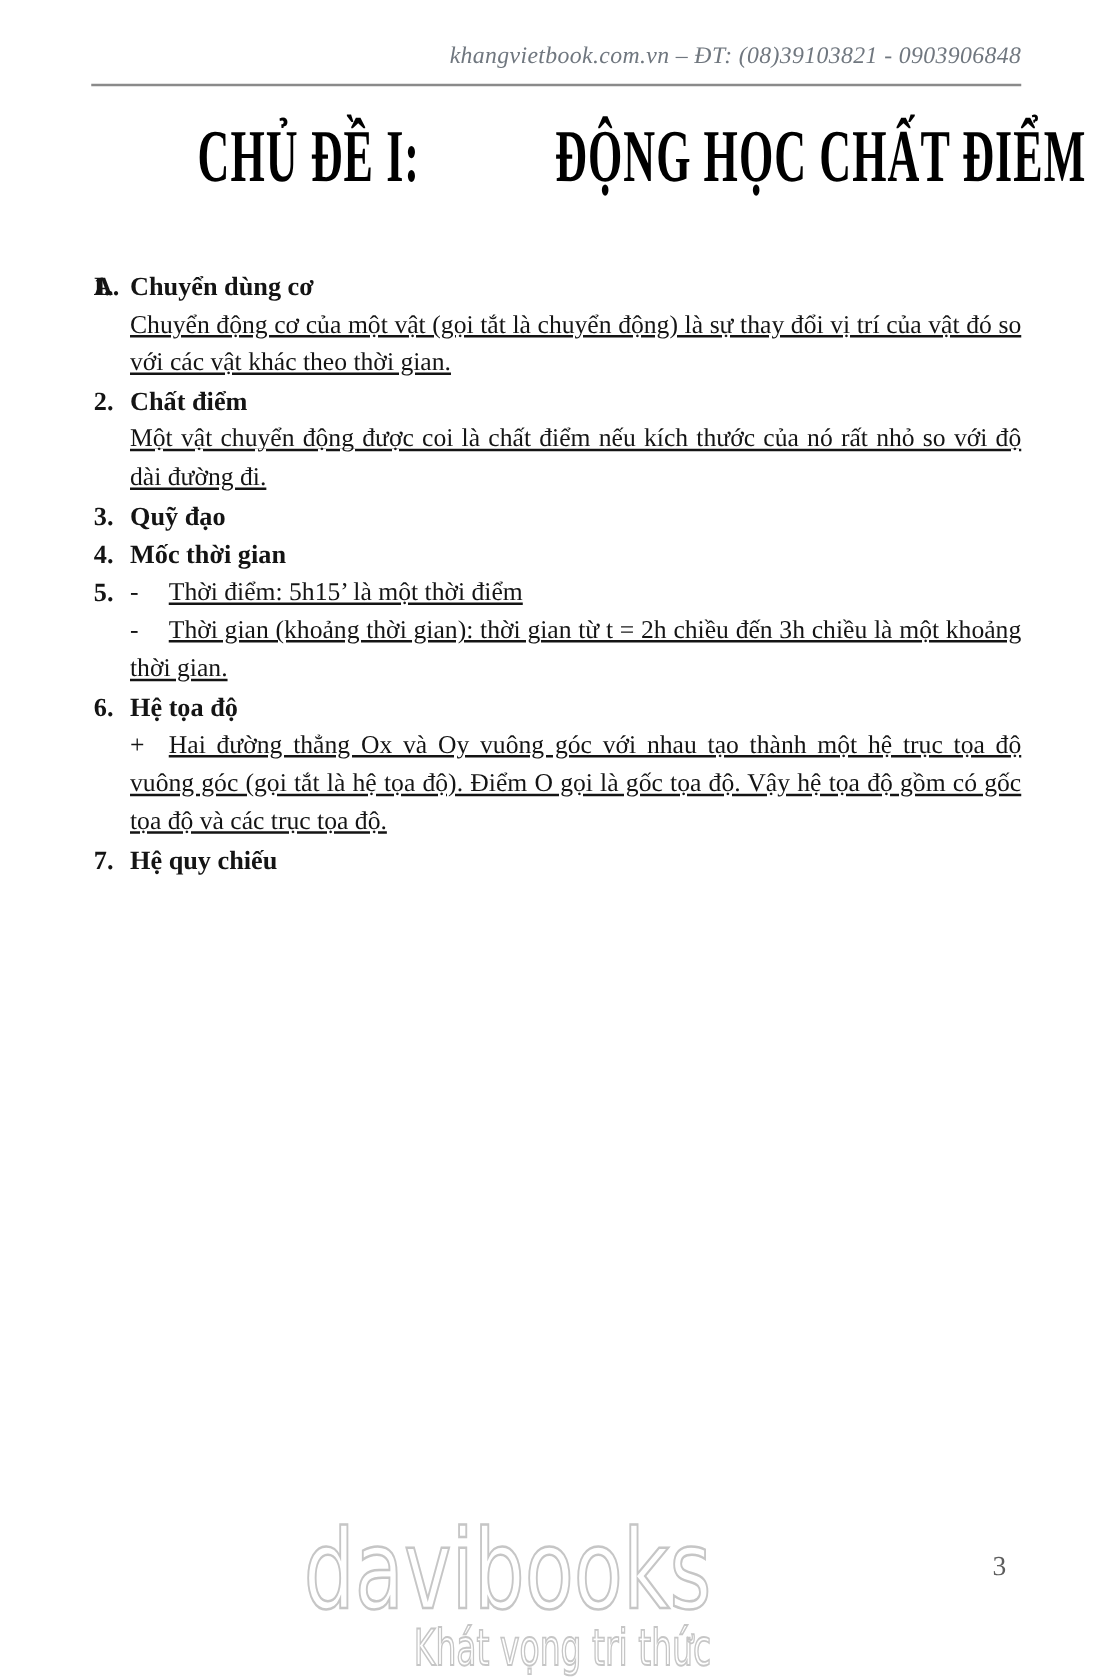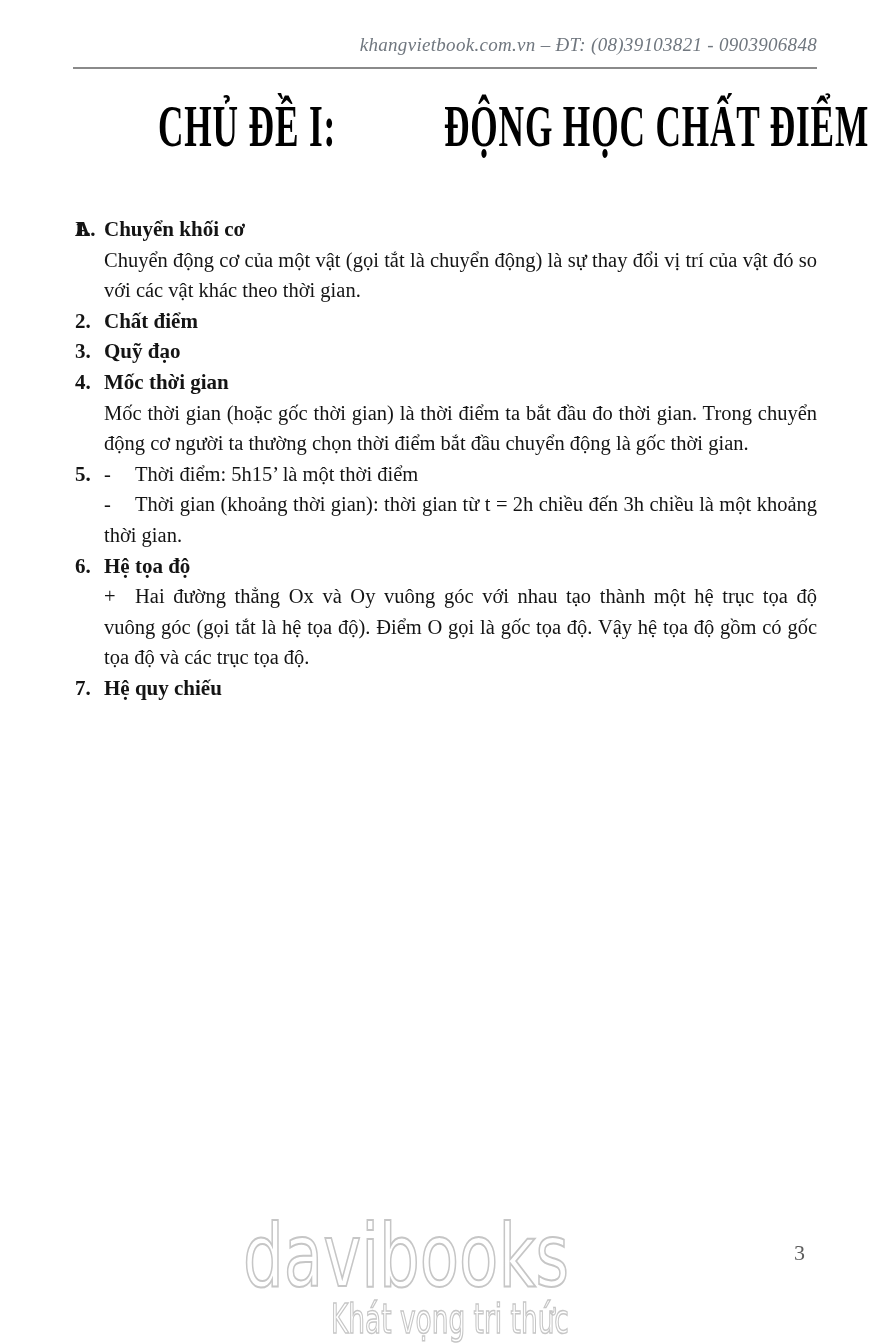--- a/index.html
+++ b/index.html
@@ -72,20 +72,21 @@
     left: 0;
     top: 0;
   }
   .outline-heading, .item-heading {
     font-weight: 700;
     font-size: 21px;
   }
   .para {
     margin: 0;
     text-align: justify;
+    text-decoration: underline;
   }
   .bullet .marker {
     display: inline-block;
     width: 31px;
   }
 
   
   .wm-brand {
     position: absolute;
     top: 1204px;
@@ -141,45 +142,45 @@
       <span class="num">A.</span>
     </div>
 
     <div class="row outline-heading">
       <span class="num">I.</span>
     </div>
 
     <div class="row">
       <div class="item-heading">
         <span class="num">1.</span>
-        <span>Chuyển khối cơ</span>
+        <span>Chuyển dùng cơ</span>
       </div>
       <p class="para">Chuyển động cơ của một vật (gọi tắt là chuyển động) là sự thay đổi vị trí của vật đó so với các vật khác theo thời gian.</p>
     </div>
 
     <div class="row">
       <div class="item-heading">
         <span class="num">2.</span>
         <span>Chất điểm</span>
       </div>
+      <p class="para">Một vật chuyển động được coi là chất điểm nếu kích thước của nó rất nhỏ so với độ dài đường đi.</p>
     </div>
 
     <div class="row">
       <div class="item-heading">
         <span class="num">3.</span>
         <span>Quỹ đạo</span>
       </div>
     </div>
 
     <div class="row">
       <div class="item-heading">
         <span class="num">4.</span>
         <span>Mốc thời gian</span>
       </div>
-      <p class="para">Mốc thời gian (hoặc gốc thời gian) là thời điểm ta bắt đầu đo thời gian. Trong chuyển động cơ người ta thường chọn thời điểm bắt đầu chuyển động là gốc thời gian.</p>
     </div>
 
     <div class="row">
       <div class="item-heading">
         <span class="num">5.</span>
       </div>
       <p class="para bullet"><span class="marker">-</span><span>Thời điểm: 5h15’ là một thời điểm</span></p>
       <p class="para bullet"><span class="marker">-</span><span>Thời gian (khoảng thời gian): thời gian từ t = 2h chiều đến 3h chiều là một khoảng thời gian.</span></p>
     </div>
 

